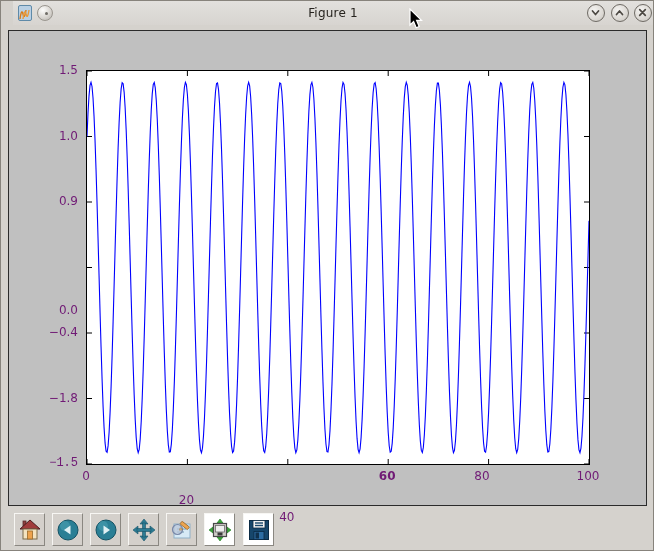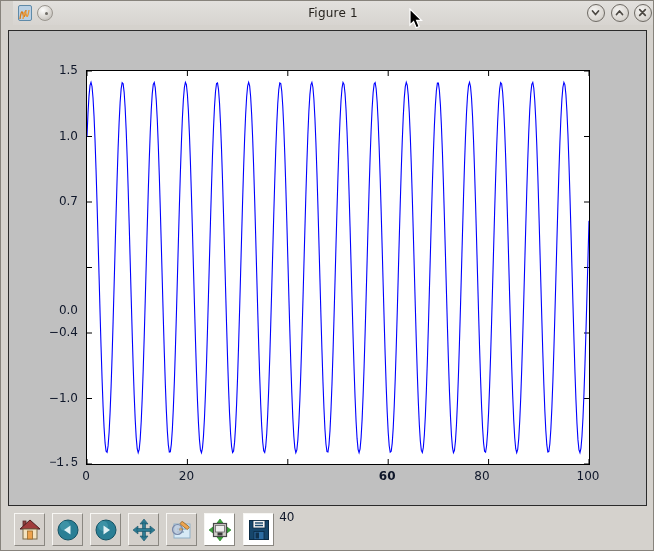--- a/index.html
+++ b/index.html
@@ -55,21 +55,21 @@
   .canvas{
     position:absolute;left:7px;top:5px;width:639px;height:476px;
     background:#c0c0c0;border:1px solid #2b2b2b;box-sizing:border-box;
   }
   .axes{
     position:absolute;left:77px;top:39px;width:502px;height:393px;
     background:#ffffff;border:1px solid #000;box-sizing:content-box;
   }
   .axes svg{display:block;}
   .tick-label{
-    position:absolute;font-size:12px;color:#0f172a;line-height:14px;white-space:nowrap;
+    position:absolute;font-size:12px;color:#701a75;line-height:14px;white-space:nowrap;
   }
   .tick-label.ylab{width:50px;text-align:right;}
   .tick-label.xlab{transform:translateX(-50%);}
   
   .toolbar{
     position:absolute;left:0;right:0;top:487px;height:40px;
     padding:1px 0 0 13px;box-sizing:border-box;
   }
   .tb-btn{
     display:inline-block;vertical-align:top;width:31px;height:33px;margin-right:2px;
@@ -126,30 +126,30 @@
 
     <div class="canvas" id="canvas">
       <div class="axes">
         <svg id="plot-svg" width="502" height="393" viewBox="0 0 502 393">
           <path id="ticks-path" stroke="#000" stroke-width="1" fill="none" d="M0.0,393 L0.0,388 M0.0,0 L0.0,5 M100.4,393 L100.4,388 M100.4,0 L100.4,5 M200.8,393 L200.8,388 M200.8,0 L200.8,5 M301.2,393 L301.2,388 M301.2,0 L301.2,5 M401.6,393 L401.6,388 M401.6,0 L401.6,5 M502.0,393 L502.0,388 M502.0,0 L502.0,5 M0,393.0 L5,393.0 M502,393.0 L497,393.0 M0,327.5 L5,327.5 M502,327.5 L497,327.5 M0,262.0 L5,262.0 M502,262.0 L497,262.0 M0,196.5 L5,196.5 M502,196.5 L497,196.5 M0,131.0 L5,131.0 M502,131.0 L497,131.0 M0,65.5 L5,65.5 M502,65.5 L497,65.5 M0,0.0 L5,0.0 M502,0.0 L497,0.0 "></path>
           <path id="wave-path" fill="none" stroke-width="1.1" d="M0.00,65.50 L1.00,42.09 L2.01,24.83 L3.01,14.41 L4.02,11.26 L5.02,15.49 L6.02,26.94 L7.03,45.14 L8.03,69.38 L9.04,98.69 L10.04,131.90 L11.04,167.68 L12.05,204.61 L13.05,241.22 L14.06,276.05 L15.06,307.70 L16.06,334.92 L17.07,356.63 L18.07,371.94 L19.08,380.27 L20.08,381.27 L21.08,374.90 L22.09,361.42 L23.09,341.36 L24.10,315.53 L25.10,284.96 L26.10,250.86 L27.11,214.59 L28.11,177.60 L29.12,141.36 L30.12,107.32 L31.12,76.84 L32.13,51.13 L33.13,31.21 L34.14,17.88 L35.14,11.68 L36.14,12.84 L37.15,21.32 L38.15,36.79 L39.16,58.62 L40.16,85.96 L41.16,117.69 L42.17,152.58 L43.17,189.21 L44.18,226.13 L45.18,261.87 L46.18,295.01 L47.19,324.21 L48.19,348.33 L49.20,366.39 L50.20,377.68 L51.20,381.75 L52.21,378.43 L53.21,367.86 L54.22,350.46 L55.22,326.92 L56.22,298.18 L57.23,265.38 L58.23,229.84 L59.24,192.97 L60.24,156.25 L61.24,121.12 L62.25,89.00 L63.25,61.17 L64.26,38.73 L65.26,22.58 L66.26,13.37 L67.27,11.46 L68.27,16.92 L69.28,29.54 L70.28,48.82 L71.28,73.99 L72.29,104.04 L73.29,137.77 L74.30,173.85 L75.30,210.83 L76.30,247.24 L77.31,281.63 L78.31,312.62 L79.32,338.98 L80.32,359.67 L81.32,373.85 L82.33,380.95 L83.33,380.71 L84.34,373.12 L85.34,358.49 L86.34,337.40 L87.35,310.69 L88.35,279.44 L89.36,244.87 L90.36,208.38 L91.36,171.41 L92.37,135.44 L93.37,101.91 L94.38,72.15 L95.38,47.35 L96.38,28.49 L97.39,16.33 L98.39,11.35 L99.40,13.76 L100.40,23.45 L101.40,40.04 L102.41,62.86 L103.41,91.02 L104.42,123.38 L105.42,158.65 L106.42,195.44 L107.43,232.26 L108.43,267.66 L109.44,300.23 L110.44,328.65 L111.44,351.81 L112.45,368.78 L113.45,378.88 L114.46,381.71 L115.46,377.15 L116.46,365.40 L117.47,346.91 L118.47,322.42 L119.48,292.91 L120.48,259.56 L121.48,223.70 L122.49,186.75 L123.49,150.19 L124.50,115.47 L125.50,83.99 L126.50,56.99 L127.51,35.56 L128.51,20.54 L129.52,12.53 L130.52,11.86 L131.52,18.55 L132.53,32.33 L133.53,52.66 L134.54,78.73 L135.54,109.49 L136.54,143.71 L137.55,180.05 L138.55,217.03 L139.56,253.20 L140.56,287.11 L141.56,317.41 L142.57,342.88 L143.57,362.53 L144.58,375.55 L145.58,381.43 L146.58,379.94 L147.59,371.14 L148.59,355.37 L149.60,333.28 L150.60,305.72 L151.60,273.82 L152.61,238.83 L153.61,202.15 L154.62,165.25 L155.62,129.60 L156.62,96.61 L157.63,67.60 L158.63,43.74 L159.64,25.96 L160.64,14.98 L161.64,11.24 L162.65,14.88 L163.65,25.77 L164.66,43.46 L165.66,67.25 L166.66,96.20 L167.67,129.14 L168.67,164.77 L169.68,201.66 L170.68,238.35 L171.68,273.37 L172.69,305.33 L173.69,332.94 L174.70,355.12 L175.70,370.97 L176.70,379.87 L177.71,381.46 L178.71,375.67 L179.72,362.74 L180.72,343.18 L181.72,317.78 L182.73,287.54 L183.73,253.67 L184.74,217.52 L185.74,180.53 L186.74,144.18 L187.75,109.92 L188.75,79.11 L189.76,52.97 L190.76,32.56 L191.76,18.69 L192.77,11.90 L193.77,12.47 L194.78,20.38 L195.78,35.31 L196.78,56.67 L197.79,83.60 L198.79,115.03 L199.80,149.71 L200.80,186.26 L201.80,223.21 L202.81,259.10 L203.81,292.49 L204.82,322.06 L205.82,346.62 L206.82,365.20 L207.83,377.04 L208.83,381.70 L209.84,378.97 L210.84,368.96 L211.84,352.08 L212.85,329.00 L213.85,300.63 L214.86,268.11 L215.86,232.74 L216.86,195.93 L217.87,159.13 L218.87,123.83 L219.88,91.42 L220.88,63.20 L221.88,40.30 L222.89,23.62 L223.89,13.84 L224.90,11.34 L225.90,16.22 L226.90,28.28 L227.91,47.06 L228.91,71.79 L229.92,101.49 L230.92,134.98 L231.92,170.93 L232.93,207.89 L233.93,244.40 L234.94,279.00 L235.94,310.31 L236.94,337.08 L237.95,358.25 L238.95,372.97 L239.96,380.65 L240.96,381.00 L241.96,373.99 L242.97,359.90 L243.97,339.30 L244.98,313.00 L245.98,282.06 L246.98,247.71 L247.99,211.32 L248.99,174.34 L250.00,138.24 L251.00,104.46 L252.00,74.35 L253.01,49.12 L254.01,29.75 L255.02,17.04 L256.02,11.48 L257.02,13.30 L258.03,22.42 L259.03,38.48 L260.04,60.84 L261.04,88.60 L262.04,120.67 L263.05,155.77 L264.05,192.48 L265.06,229.36 L266.06,264.93 L267.06,297.77 L268.07,326.57 L269.07,350.19 L270.08,367.67 L271.08,378.34 L272.08,381.75 L273.09,377.79 L274.09,366.59 L275.10,348.61 L276.10,324.57 L277.10,295.42 L278.11,262.33 L279.11,226.61 L280.12,189.70 L281.12,153.05 L282.12,118.14 L283.13,86.35 L284.13,58.95 L285.14,37.04 L286.14,21.48 L287.14,12.90 L288.15,11.64 L289.15,17.75 L290.16,30.99 L291.16,50.82 L292.16,76.46 L293.17,106.89 L294.17,140.89 L295.18,177.11 L296.18,214.10 L297.18,250.39 L298.19,284.53 L299.19,315.16 L300.20,341.06 L301.20,361.19 L302.20,374.77 L303.21,381.23 L304.21,380.33 L305.22,372.10 L306.22,356.87 L307.22,335.25 L308.23,308.09 L309.23,276.49 L310.24,241.70 L311.24,205.10 L312.24,168.17 L313.25,132.36 L314.25,99.11 L315.26,69.74 L316.26,45.43 L317.26,27.13 L318.27,15.59 L319.27,11.27 L320.28,14.32 L321.28,24.65 L322.28,41.82 L323.29,65.15 L324.29,93.73 L325.30,126.40 L326.30,161.87 L327.30,198.71 L328.31,235.47 L329.31,270.68 L330.32,302.93 L331.32,330.93 L332.32,353.58 L333.33,369.96 L334.33,379.43 L335.34,381.60 L336.34,376.40 L337.34,364.02 L338.35,344.97 L339.35,319.99 L340.36,290.10 L341.36,256.47 L342.36,220.45 L343.37,183.48 L344.37,147.02 L345.38,112.54 L346.38,81.40 L347.38,54.86 L348.39,33.96 L349.39,19.54 L350.40,12.17 L351.40,12.16 L352.40,19.49 L353.41,33.88 L354.41,54.75 L355.42,81.28 L356.42,112.39 L357.42,146.87 L358.43,183.31 L359.43,220.29 L360.44,256.32 L361.44,289.96 L362.44,319.87 L363.45,344.87 L364.45,363.95 L365.46,376.36 L366.46,381.60 L367.46,379.45 L368.47,370.02 L369.47,353.66 L370.48,331.04 L371.48,303.06 L372.48,270.83 L373.49,235.63 L374.49,198.88 L375.50,162.03 L376.50,126.55 L377.50,93.86 L378.51,65.27 L379.51,41.91 L380.52,24.71 L381.52,14.35 L382.52,11.26 L383.53,15.56 L384.53,27.07 L385.54,45.33 L386.54,69.62 L387.54,98.97 L388.55,132.21 L389.55,168.01 L390.56,204.94 L391.56,241.54 L392.56,276.34 L393.57,307.96 L394.57,335.14 L395.58,356.79 L396.58,372.05 L397.58,380.31 L398.59,381.24 L399.59,374.81 L400.60,361.27 L401.60,341.16 L402.60,315.28 L403.61,284.67 L404.61,250.54 L405.62,214.26 L406.62,177.27 L407.62,141.05 L408.63,107.03 L409.63,76.59 L410.64,50.92 L411.64,31.06 L412.64,17.79 L413.65,11.65 L414.65,12.88 L415.66,21.43 L416.66,36.96 L417.66,58.84 L418.67,86.22 L419.67,117.99 L420.68,152.89 L421.68,189.54 L422.68,226.45 L423.69,262.18 L424.69,295.28 L425.70,324.45 L426.70,348.52 L427.70,366.52 L428.71,377.75 L429.71,381.75 L430.72,378.37 L431.72,367.74 L432.72,350.27 L433.73,326.68 L434.73,297.90 L435.74,265.08 L436.74,229.52 L437.74,192.65 L438.75,155.93 L439.75,120.82 L440.76,88.74 L441.76,60.95 L442.76,38.56 L443.77,22.47 L444.77,13.32 L445.78,11.47 L446.78,17.00 L447.78,29.68 L448.79,49.02 L449.79,74.23 L450.80,104.32 L451.80,138.08 L452.80,174.18 L453.81,211.16 L454.81,247.56 L455.82,281.92 L456.82,312.88 L457.82,339.19 L458.83,359.82 L459.83,373.94 L460.84,380.98 L461.84,380.67 L462.84,373.02 L463.85,358.33 L464.85,337.19 L465.86,310.43 L466.86,279.14 L467.86,244.55 L468.87,208.05 L469.87,171.08 L470.88,135.13 L471.88,101.63 L472.88,71.91 L473.89,47.15 L474.89,28.35 L475.90,16.25 L476.90,11.34 L477.90,13.81 L478.91,23.56 L479.91,40.21 L480.92,63.09 L481.92,91.29 L482.92,123.68 L483.93,158.97 L484.93,195.76 L485.94,232.58 L486.94,267.97 L487.94,300.50 L488.95,328.88 L489.95,351.99 L490.96,368.90 L491.96,378.94 L492.96,381.70 L493.97,377.08 L494.97,365.26 L495.98,346.71 L496.98,322.18 L497.98,292.63 L498.99,259.25 L499.99,223.37 L501.00,186.42 L502.00,149.87" stroke="#0000ff"></path>
         </svg>
       </div>
 
     <div class="tick-label xlab" style="left: 77px; top: 438px;">0</div>
-        <div class="tick-label xlab" style="left: 177.4px; top: 438px;">20</div>
+        <div class="tick-label xlab" style="left: 177.4px; top: 462px;">20</div>
         <div class="tick-label xlab" style="left: 277.8px; top: 438px; margin-top: 41px;">40</div>
         <div class="tick-label xlab" style="left: 378.2px; top: 438px; font-weight: bold;">60</div>
         <div class="tick-label xlab" style="left: 473px; top: 438px;">80</div>
         <div class="tick-label xlab" style="left: 579px; top: 438px;">100</div>
         <div class="tick-label ylab" style="left: 19px; top: 425px; font-family: Liberation Mono, monospace;">−1.5</div>
-        <div class="tick-label ylab" style="left: 19px; top: 359.5px;">−1.0</div>
+        <div class="tick-label ylab" style="left: 19px; top: 359.5px;">−1.8</div>
         <div class="tick-label ylab" style="left: 19px; top: 294px;">−0.4</div>
         <div class="tick-label ylab" style="left: 19px; top: 228.5px; margin-top: 43px;">0.0</div>
-        <div class="tick-label ylab" style="left: 19px; top: 163px;">0.7</div>
+        <div class="tick-label ylab" style="left: 19px; top: 163px;">0.9</div>
         <div class="tick-label ylab" style="left: 19px; top: 97.5px;">1.0</div>
         <div class="tick-label ylab" style="left: 19px; top: 32px;">1.5</div>
       </div>
 
     <div class="toolbar">
 
       <button class="tb-btn" title="">
         <svg width="24" height="24" viewBox="0 0 24 24">
           <rect x="5" y="3" width="3" height="5" fill="#8e4040" stroke="#5a2a2a" stroke-width="0.8"></rect>
           <polygon points="12,2 22,11 2,11" fill="#a03c3c" stroke="#4a1f1f" stroke-width="1"></polygon>

